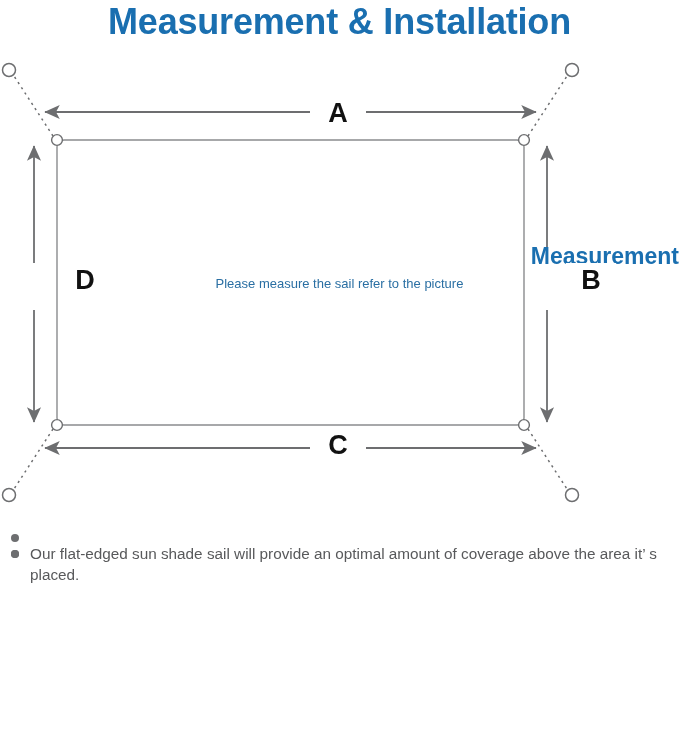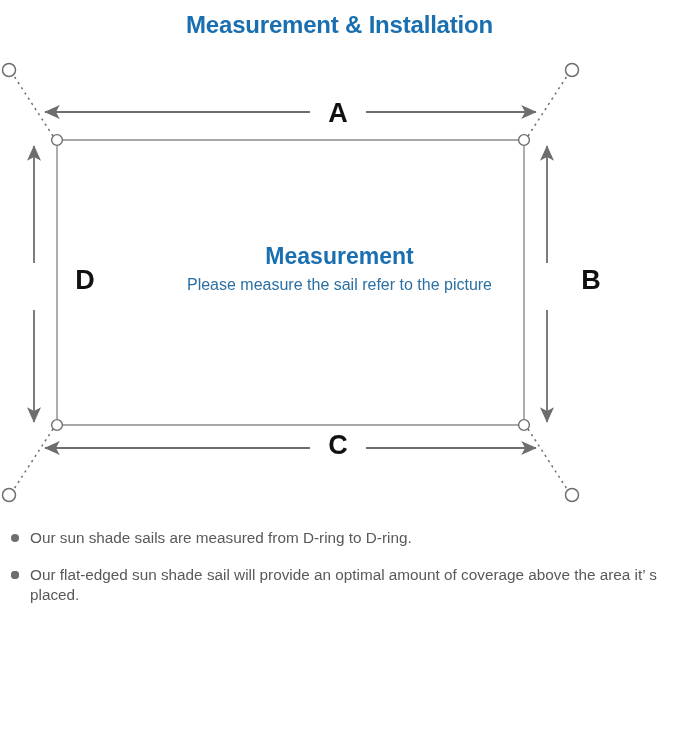--- a/index.html
+++ b/index.html
@@ -15,57 +15,56 @@
     overflow: hidden;
   }
 
   
   .title {
     position: absolute;
     left: 0;
     top: 1px;
     width: 679px;
     text-align: center;
-    font-size: 24px;
+    font-size: 36px;
     font-weight: bold;
     color: #1a6fb0;
     letter-spacing: -0.2px;
-    margin-top: 10px;
   }
 
   
   .diagram {
     position: absolute;
     left: 0;
     top: 48px;
     width: 679px;
     height: 470px;
   }
   .diagram svg {
     display: block;
   }
 
   
   .sail-label {
     position: absolute;
     left: 0;
     top: 195px;
     width: 679px;
-    text-align: center;
+    text-align: right;
     font-size: 23px;
     font-weight: bold;
     color: #1a6fb0;
   }
   .sail-sublabel {
     position: absolute;
     left: 0;
     top: 228px;
     width: 679px;
     text-align: center;
-    font-size: 16px;
+    font-size: 13px;
     color: #2a6fa3;
   }
 
   
   .dim {
     position: absolute;
     font-size: 27px;
     font-weight: bold;
     color: #111111;
     text-align: center;
@@ -152,21 +151,20 @@
 
   <div class="dim dim-a">A</div>
   <div class="dim dim-b">B</div>
   <div class="dim dim-c">C</div>
   <div class="dim dim-d">D</div>
 </div>
 
 <div class="notes">
   <div class="note">
     <span class="bullet"></span>
-    <span>Our sun shade sails are measured from D-ring to D-ring.</span>
   </div>
   <div class="note">
     <span class="bullet"></span>
   </div>
   <div class="note">
     <span class="bullet"></span>
     <span>Our flat-edged sun shade sail will provide an optimal amount of coverage above the area it’ s placed.</span>
   </div>
 </div>
 

